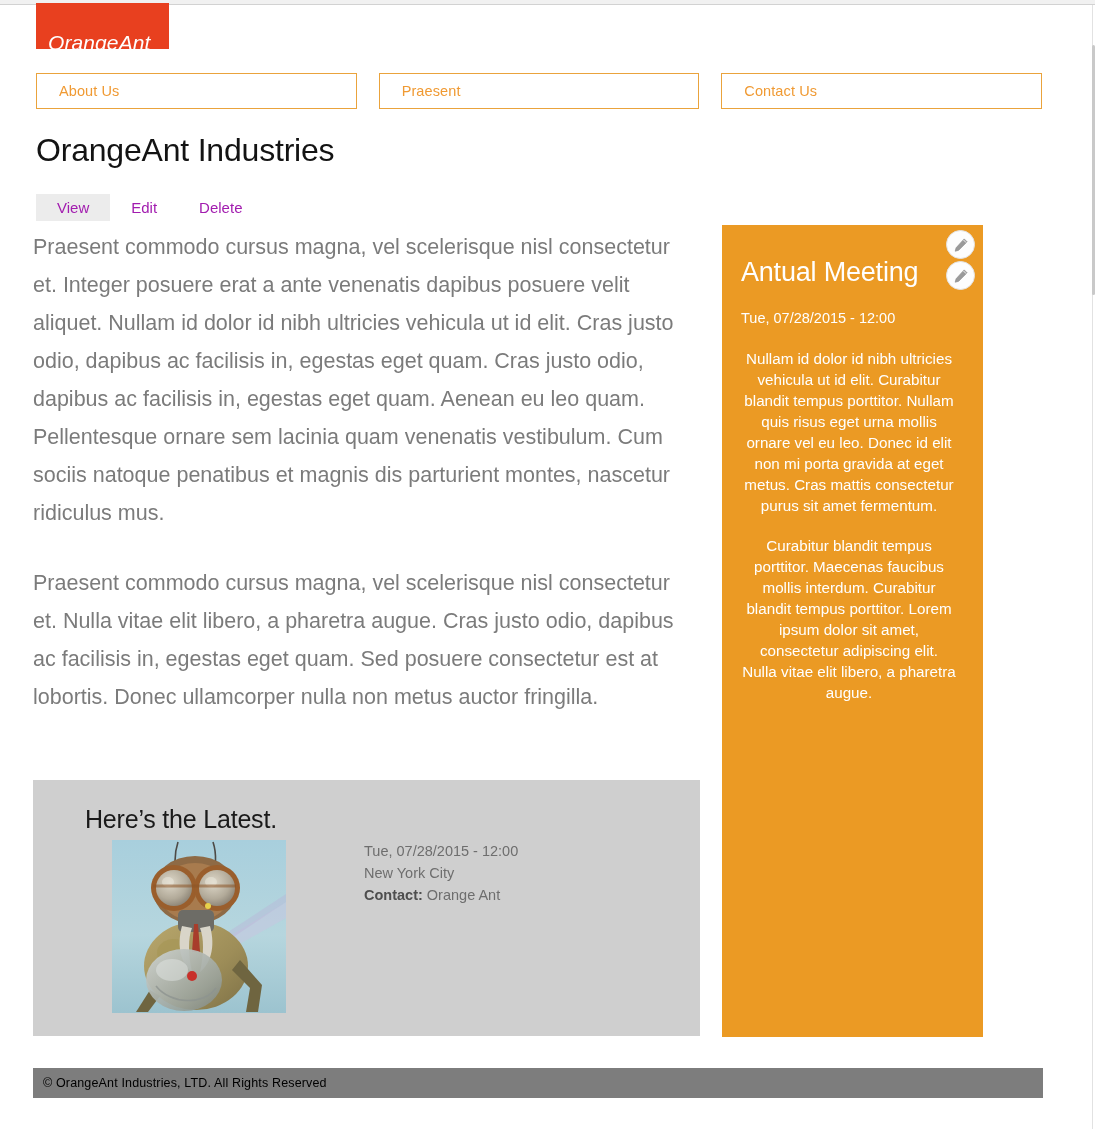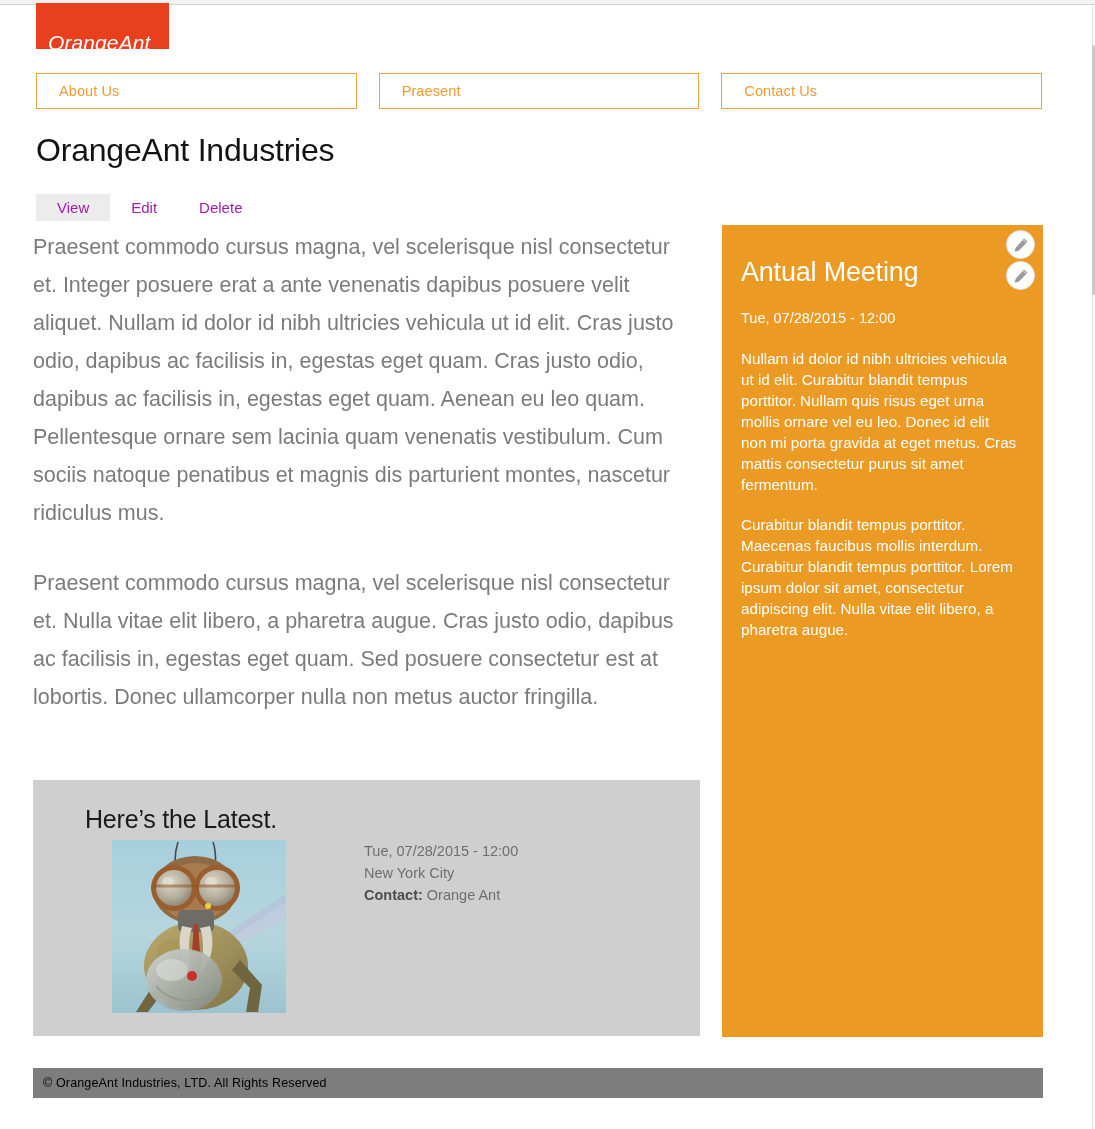--- a/index.html
+++ b/index.html
@@ -181,21 +181,21 @@
     font-weight: bold;
     color: #4e4e4e;
   }
   .latest-meta .contact-value { color: #6e6e6e; }
 
   
   .panel {
     position: absolute;
     top: 225px;
     left: 722px;
-    width: 321px;
+    width: 261px;
     height: 812px;
     background: #eb9a24;
     padding: 32px 26px 0 19px;
   }
   .panel-title {
     color: #ffffff;
     font-size: 27px;
     font-weight: 400;
     letter-spacing: -0.2px;
     margin-bottom: 22px;
@@ -204,20 +204,21 @@
     color: #ffffff;
     font-size: 14.5px;
     font-weight: 500;
     margin-bottom: 22px;
   }
   .panel p {
     color: #ffffff;
     font-size: 15.2px;
     line-height: 21px;
     margin-bottom: 19px;
+    text-align: center;
   }
   .panel-actions {
     position: absolute;
     top: 5px;
     right: 8px;
     display: flex;
     flex-direction: column;
     gap: 2px;
   }
   .icon-btn {

